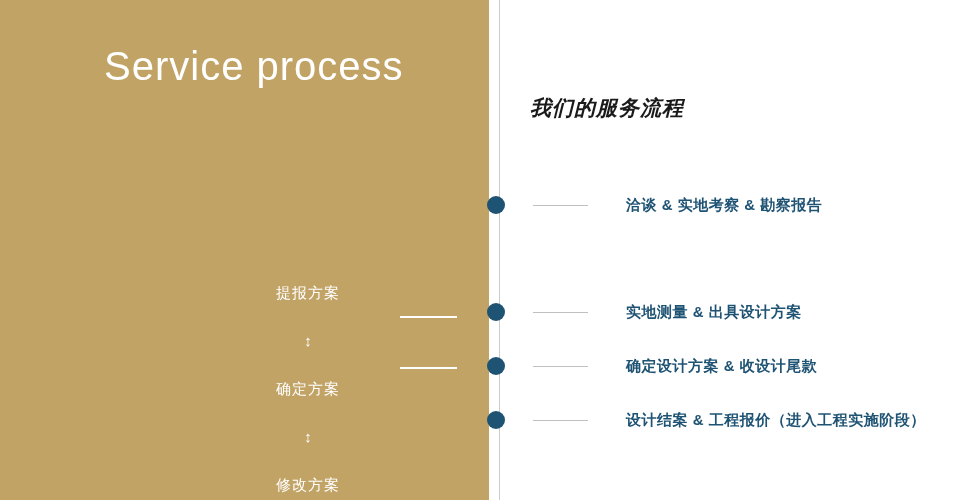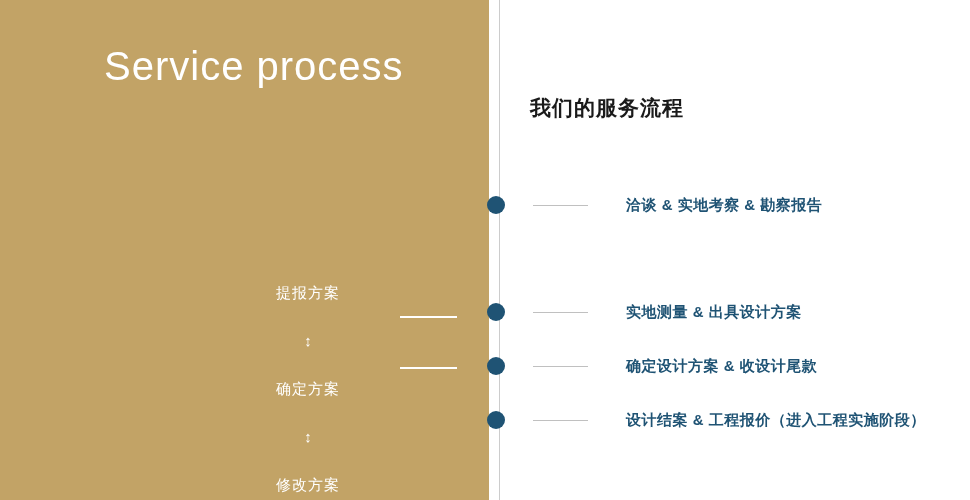--- a/index.html
+++ b/index.html
@@ -54,20 +54,21 @@
     background: var(--line, #cccccc);
   }
   .right-heading {
     position: absolute;
     left: 530px; top: 94px;
     margin: 0;
     font-size: 21px;
     font-weight: bold;
     letter-spacing: 1px;
     color: var(--heading, #1a1a1a);
+    font-style: italic;
   }
   .step {
     position: absolute;
     left: 487px;
     height: 18px;
     display: flex;
     align-items: center;
   }
   .step-1 { top: 196px; }
   .step-2 { top: 249px; }

